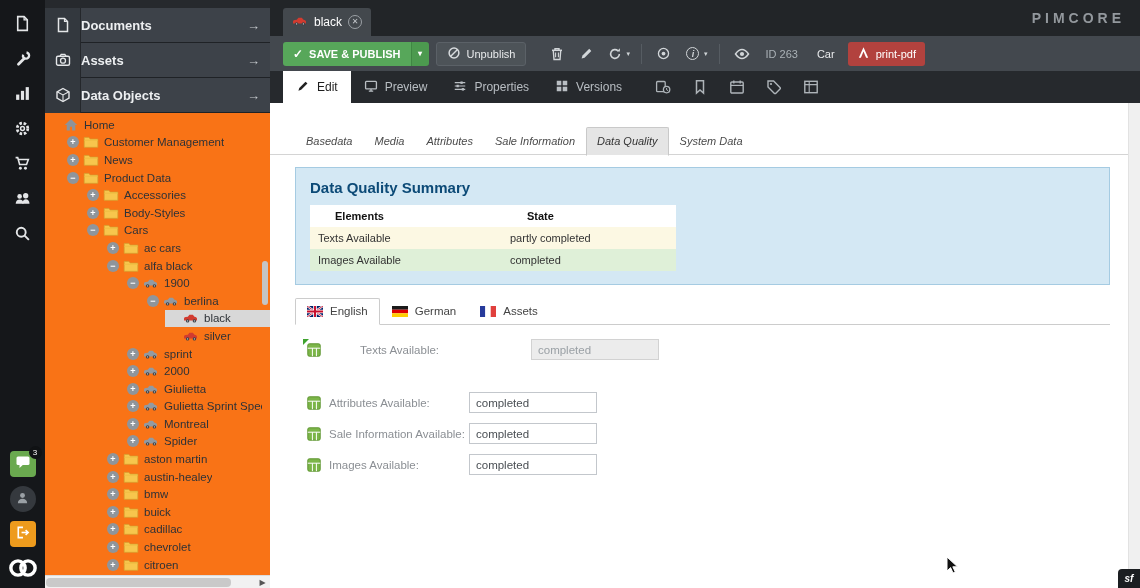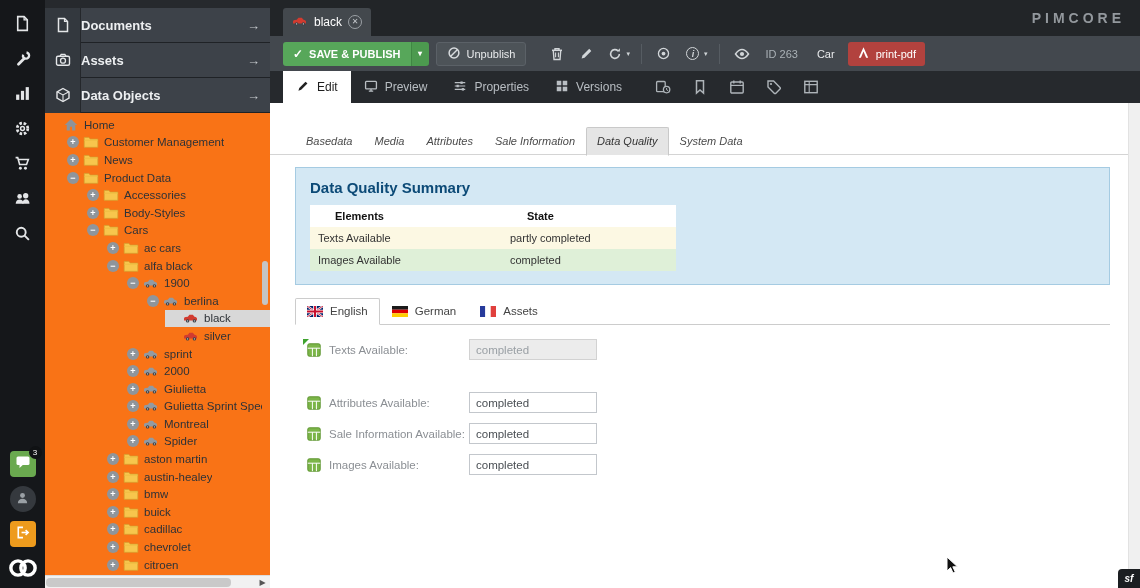--- a/index.html
+++ b/index.html
@@ -93,21 +93,21 @@
   tr.success td { background:#dff0d8; }
 
   .lang-wrap { margin:13px 30px 0 25px; border-bottom:1px solid #ccc; display:flex; }
   .lang-tab { display:flex; align-items:center; gap:7px; padding:6px 11px 7px; font-size:11.5px; color:#444;
               border:1px solid transparent; margin-bottom:-1px; cursor:pointer; }
   .lang-tab.active { background:#fff; border-color:#ccc; border-bottom-color:#fff; border-radius:2px 2px 0 0; }
   .flag { display:flex; }
 
   .fields { margin:14px 0 0 37px; }
   .field-row { display:flex; align-items:center; margin-top:10px; }
-  .field-row.first { margin-top:12px; }
+  .field-row.first { margin-top:12px;gap:31px; }
   .field-row.second { margin-top:32px; }
   .f-icon { width:14px; height:14px; margin-right:8px; position:relative; flex:none; display:flex; }
   .dirty { position:absolute; top:-4px; left:-4px; width:0; height:0; border-left:6px solid #3fa32f; border-bottom:6px solid transparent; }
   .f-label { width:140px; color:#8b8f94; font-size:11.5px; }
   .f-input { width:128px; height:21px; border:1px solid #c3c7cc; background:#fff; color:#4a4f54;
              font-size:11.5px; padding:0 6px; font-family:"Liberation Sans", sans-serif; }
   .f-input.disabled { background:#ececec; color:#9aa0a5; border-color:#d2d2d2; }
 
   .right-strip { position:absolute; top:103px; right:0; bottom:0; width:12px; background:#f0f0f0; border-left:1px solid #e2e2e2; }
   .sf-badge { position:absolute; right:0; bottom:0; width:22px; height:19px; background:#1b1e21; color:#fff;

